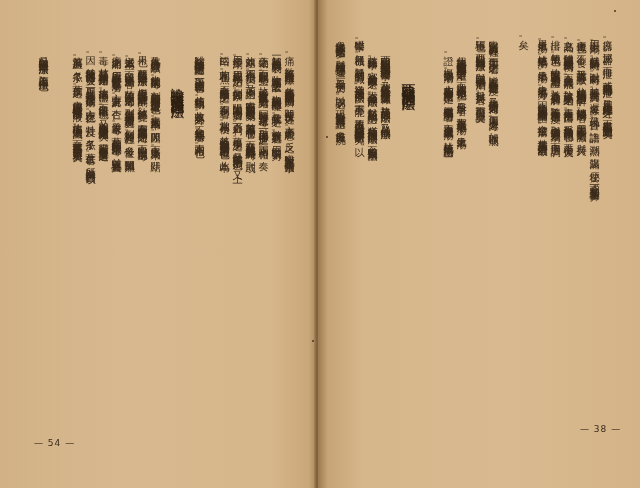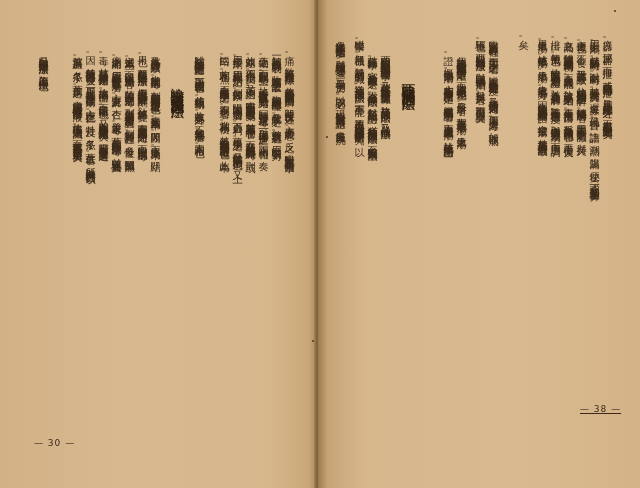--- a/index.html
+++ b/index.html
@@ -39,21 +39,21 @@
 
     <div class="col" style="left:150px;top:48px;">凡疼痛之自覺證狀。由於某種病毒。刺激知覺神經之末梢所發之現象也。病毒當然為本。即原因。而疼痛為末。即結</div>
     <div class="col" style="left:137px;top:48px;">果也。然觀西醫之鎮痛療法。概主用嗎啡等之麻醉劑。欲並鎮靜覺。有不問其病毒原因之傾向。而中醫則以病毒</div>
     <div class="col" style="left:124px;top:48px;">之掃滅為主。而以鎮痛療法為客。苟除去原因之病毒。則僅為結果之疼痛自愈矣。例如對於急性。多發性。關節風濕</div>
     <div class="col" style="left:111px;top:48px;">痛之劇痛。所以用麻黃杏仁薏苡甘草湯者。方中之麻黃。杏仁。發表水毒。薏苡仁由利尿以排除水毒。並以驅逐其血</div>
     <div class="col" style="left:98px;top:48px;">毒。甘草起緩和諸藥之作用。故病毒消盡。而自能鎮痛也。又如以劇痛發病之急性闌尾炎。盲腸部有瘀血凝滯之遺</div>
     <div class="col" style="left:85px;top:48px;">因。並挾種種近因而發炎。可用大黃牡丹皮加薏苡仁湯。方中之桃仁。牡丹皮。冬瓜子。薏苡仁者。所以助大黃芒硝以</div>
     <div class="col" style="left:72px;top:48px;">瀉其瘀血。冬瓜子。薏苡仁之用。意由泌尿器以排除炎性滲出液。故病毒隨之消滅。而其疼痛可不治而自然若失矣。</div>
     <div class="col" style="left:38px;top:48px;">是以知中醫之鎮痛療法。為原因療法也。</div>
 
-    <div class="pagenum" style="left:34px;top:438px;">— 30 —</div>
+    <div class="pagenum" style="left:34px;top:438px;">— 54 —</div>
     <div class="dot" style="left:312px;top:340px;"></div>
   </div>
 
   <div class="spine"></div>
 
   <div class="page right">
     <div class="col" style="left:284px;top:32px;">疫器。泌尿器。而排泄。或并自消化器而排泄。又應用於此等作用之外。更有積毒中和之能力明矣。</div>
     <div class="col" style="left:271px;top:32px;">用以上方劑。就病勢猛劇時。以耐劇時。其脈變為沉實。遲等象。又現神昏。譫語。潮熱。腹滿。便秘。或下利（如惡臭衝鼻</div>
     <div class="col" style="left:258px;top:32px;">之便毒也）。不欲食。舌上黑苔等證狀。此於中醫稱為少陽證不解。轉屬於陽明者。是因毒素不斷之刺激。與持久</div>
     <div class="col" style="left:245px;top:32px;">之高熱。體溫調節機能失其均衡。而全失其機能。故散結止之結果。毒素無從排出。反漸集於體內消化管。若不從大便</div>
@@ -65,18 +65,18 @@
     <div class="col" style="left:138px;top:48px;">但此論是據本病始終屬於陽證者之定型。而非謂本病概如是也。今所目擊者。大都不過現小承氣湯。大承氣湯</div>
     <div class="col" style="left:125px;top:48px;">證。概以大柴胡湯。大柴胡加石膏湯證而已足。縱有偶是陽明證者。亦不過調胃承氣湯。桃核承氣湯證而已。</div>
 
     <div class="heading" style="left:82px;top:72px;">論西醫偏於局部的療法</div>
 
     <div class="col" style="left:62px;top:48px;">西醫因解剖組織生理病理等之基礎醫學。及理化學等自然科學發達之關係。故長於局部的療法。及器械的療法。</div>
     <div class="col" style="left:49px;top:48px;">其臨床醫學。宜於全身的觀察之下。講究全身的療法。然對於此項病證。猶頗偏倚於局部的療法。至中醫則原無基</div>
     <div class="col" style="left:36px;top:32px;">礎醫學。無器械。缺乏局部的智識。遂欲偏於局部的療法。亦不可能。故不得不專注力於綜合的診斷療法之研究。以</div>
     <div class="col" style="left:17px;top:32px;">之促進診斷療法之進步。與精緻組織之發達。今舉一二例於下。以說明之。現今醫家對於胃擴張證。多施以胃洗</div>
 
-    <div class="pagenum" style="left:262px;top:404px;text-decoration:underline;">— 38 —</div>
+    <div class="pagenum" style="left:262px;top:424px;">— 38 —</div>
     <div class="dot" style="left:296px;top:10px;"></div>
     <div class="dot" style="left:8px;top:136px;"></div>
   </div>
 
 </div>
 
 </body></html>

